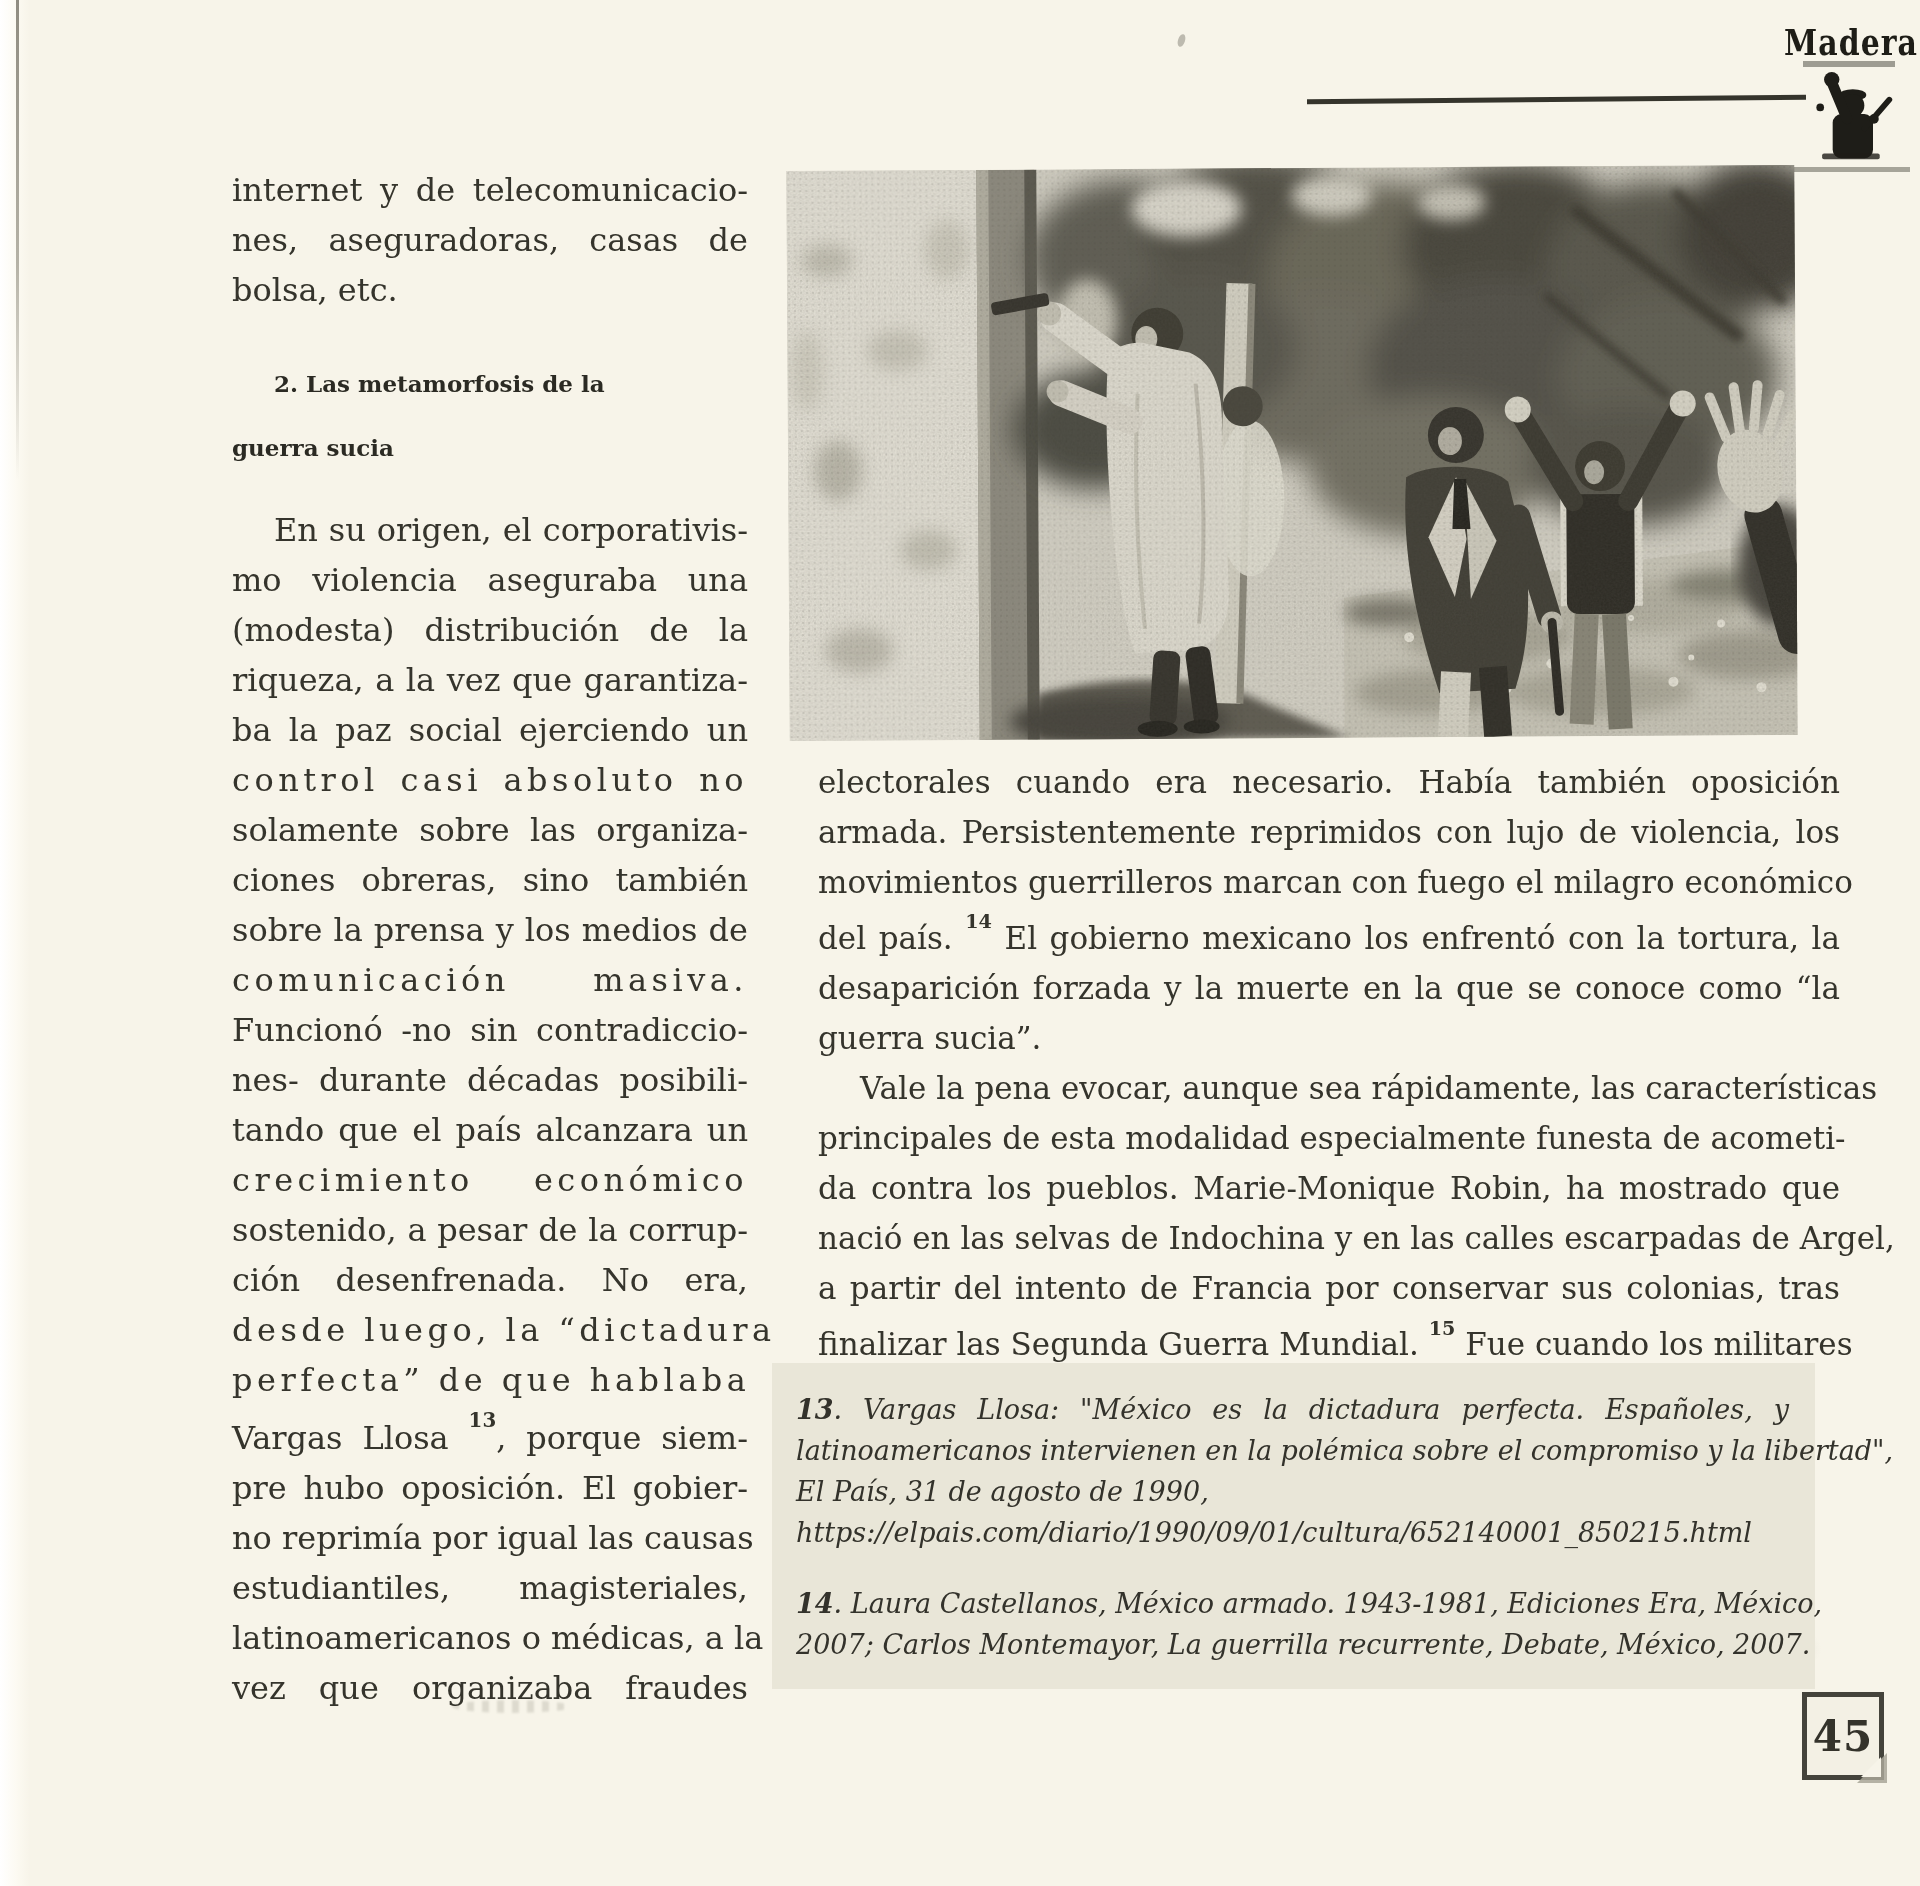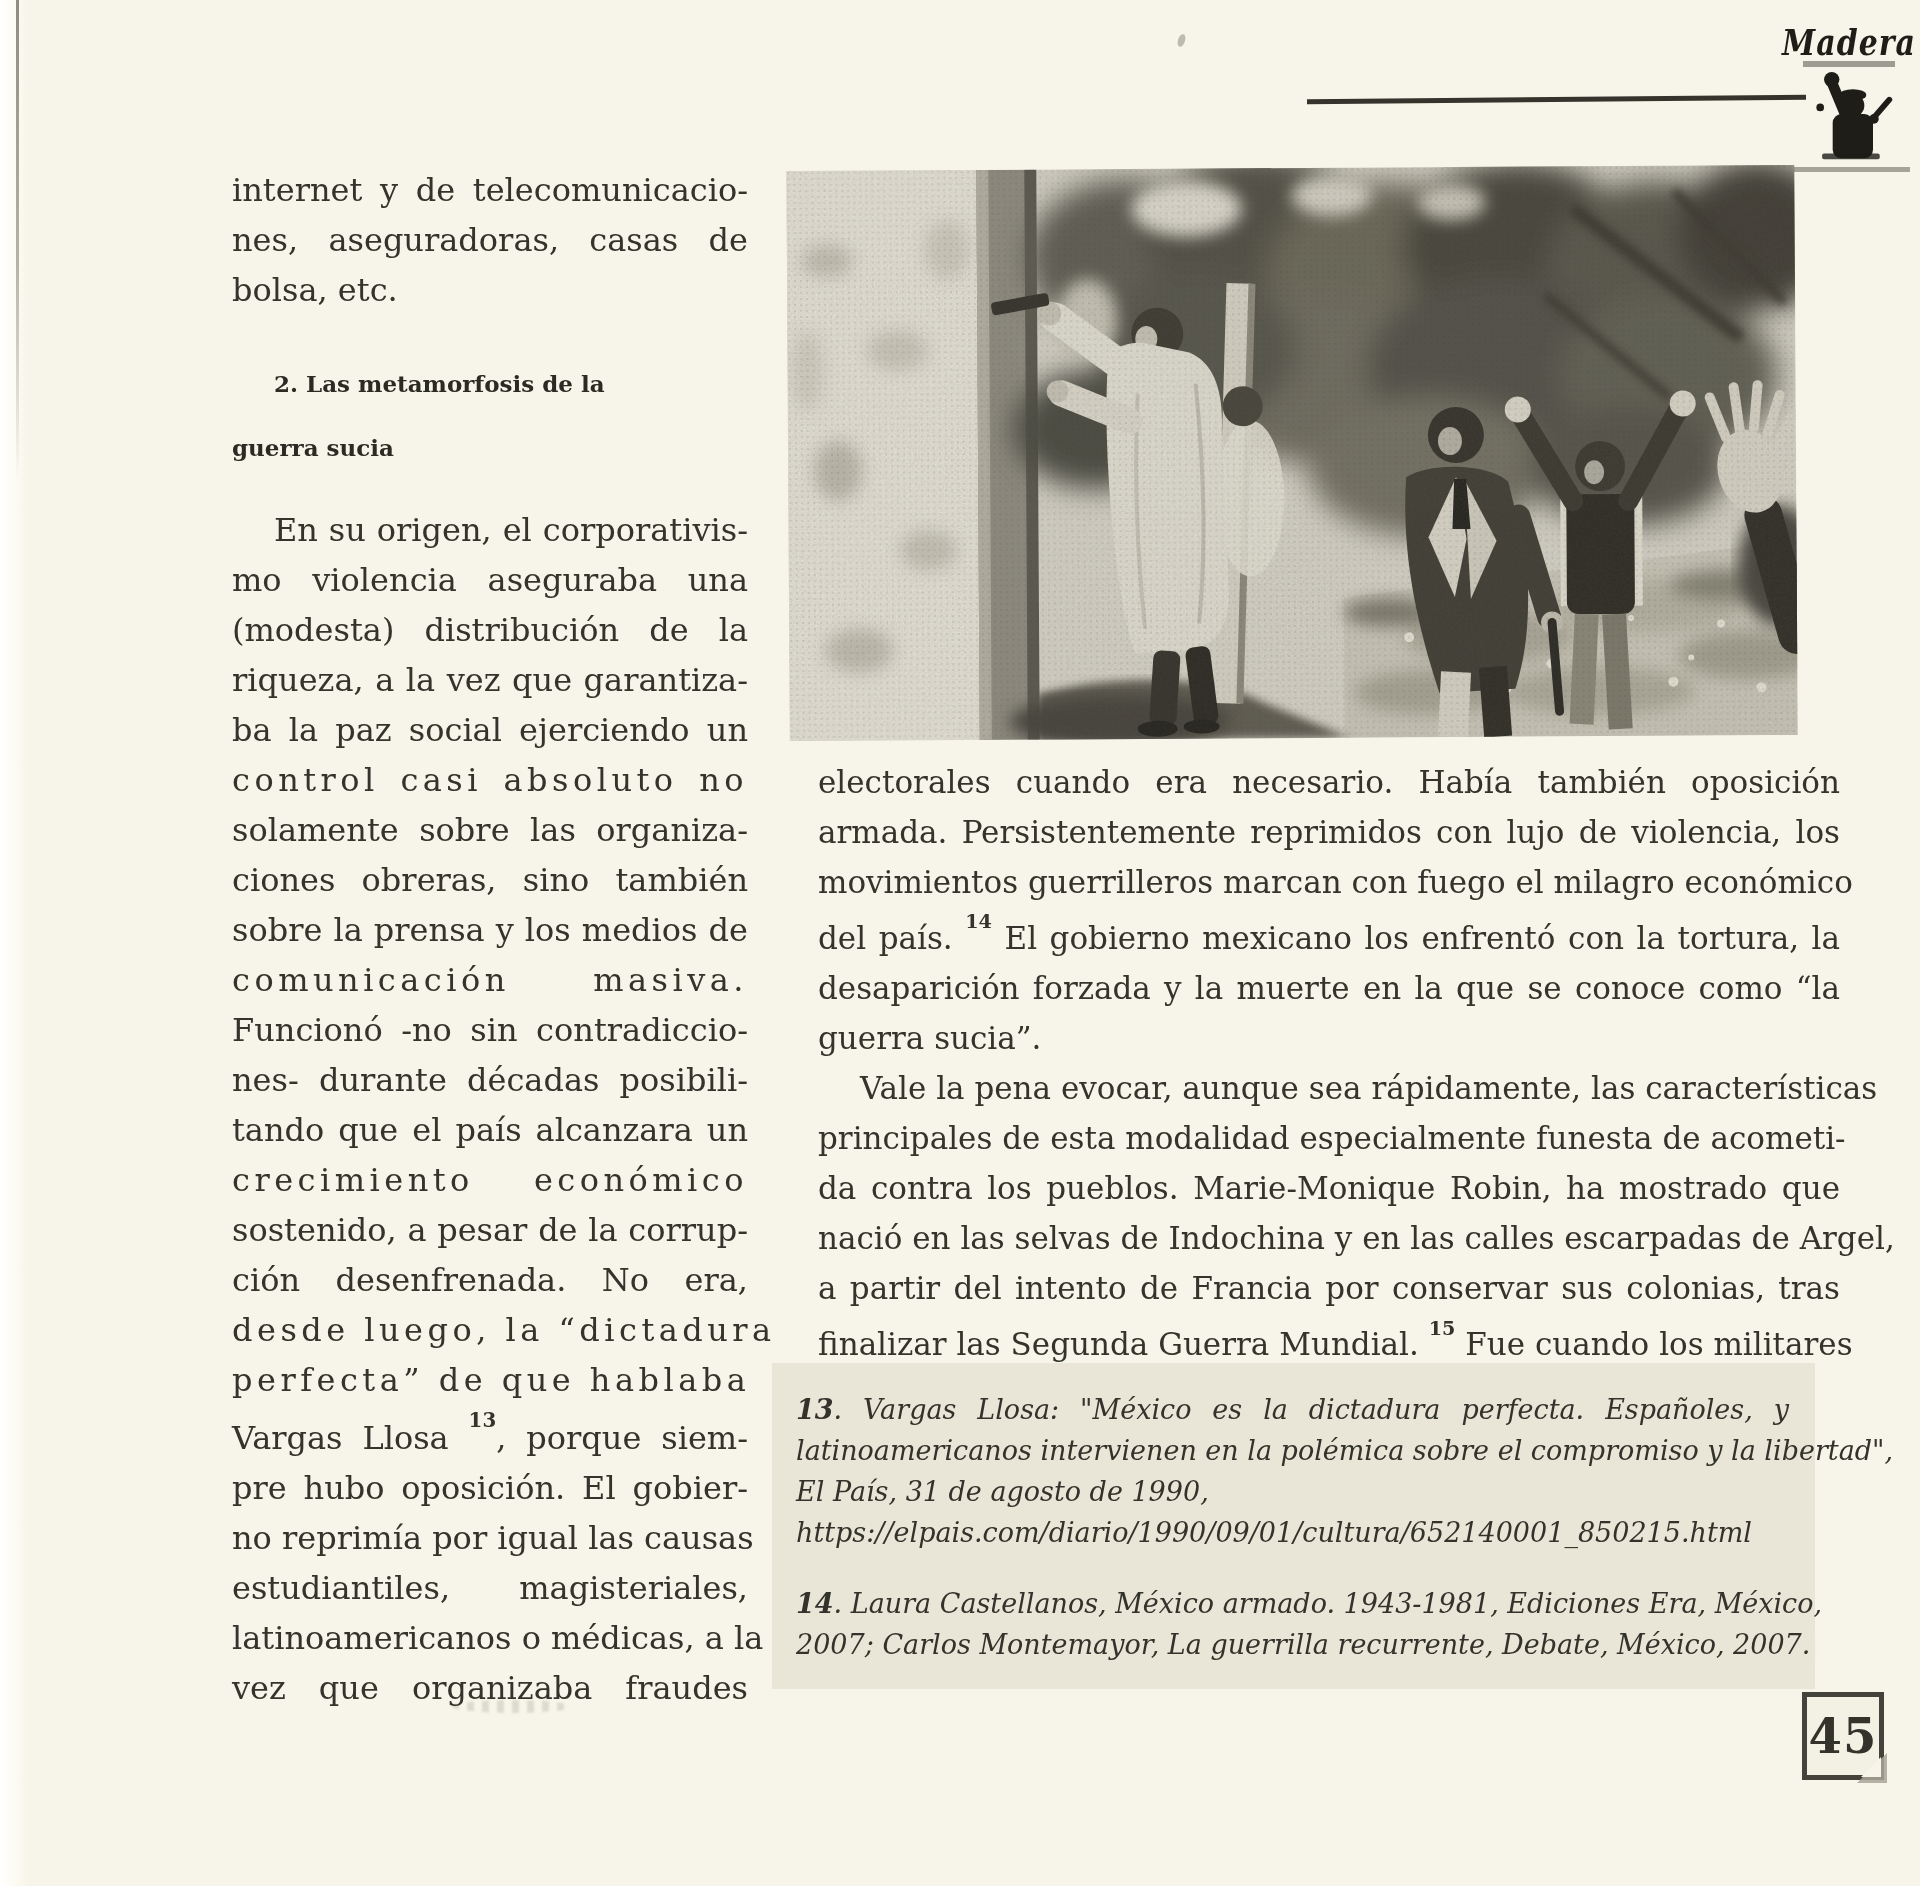--- a/index.html
+++ b/index.html
@@ -17,21 +17,21 @@
   .speck{position:absolute;left:1178px;top:34px;width:7px;height:13px;background:#8e8b7f;
     border-radius:50%;opacity:.55;transform:rotate(18deg);}
   .smudge1{position:absolute;left:452px;top:1700px;width:120px;height:13px;opacity:.32;
     background:repeating-linear-gradient(90deg,#a8a598 0 7px,rgba(0,0,0,0) 7px 15px);
     border-radius:50%;filter:blur(1px);}
   .smudge2{position:absolute;left:1742px;top:1626px;width:80px;height:46px;opacity:.5;
     background:radial-gradient(#cdcabd,rgba(205,202,189,0) 70%);}
   
   .rule{position:absolute;left:1307px;top:97px;width:499px;height:5px;background:#35342c;
     transform:rotate(-0.5deg);}
-  .logo{position:absolute;left:1780px;top:28px;width:138px;text-align:center;font-style:italic;}
+  .logo{position:absolute;left:1780px;top:28px;width:138px;text-align:right;}
   .logo-title{font-weight:700;font-size:30px;line-height:30px;color:#1e1d17;
     letter-spacing:1px;transform:scaleY(1.15);}
   .logo-subbar{width:66%;height:6px;margin:3px auto 2px auto;background:#55534a;opacity:.55;}
   .logo-fig{display:block;margin:0 auto;}
   .logo-capbar{width:88%;height:5px;margin:2px auto 0 auto;background:#55534a;opacity:.5;}
   
   .photo-wrap{position:absolute;left:788px;top:168px;width:1008px;height:570px;
     transform:rotate(-0.35deg);}
   .photo-wrap svg{display:block;width:100%;height:100%;}
   
@@ -49,21 +49,21 @@
   .right-col{position:absolute;left:818px;top:757px;width:1022px;font-size:31px;line-height:50px;}
   
   .footnote-box{position:absolute;left:772px;top:1363px;width:1043px;box-sizing:border-box;
     background:#e9e6d8;padding:26px 26px 24px 24px;font-style:italic;font-size:27px;
     line-height:41px;color:#33322b;}
   .fn + .fn{margin-top:30px;}
   .fn b{font-weight:700;}
   
   .pagenum{position:absolute;left:1802px;top:1692px;width:82px;height:88px;box-sizing:border-box;
     border:5px solid #44433b;background:#f3f0e4;display:flex;align-items:center;justify-content:center;}
-  .pagenum-text{font-weight:700;font-size:48px;color:#34332b;letter-spacing:1px;}
+  .pagenum-text{font-weight:700;font-size:42px;color:#34332b;letter-spacing:1px;}
   .fold{position:absolute;right:-8px;bottom:-8px;width:0;height:0;
     border-left:30px solid transparent;border-bottom:30px solid #a9a699;opacity:.85;}
   .fold2{position:absolute;right:-2px;bottom:-2px;width:0;height:0;
     border-left:20px solid transparent;border-bottom:20px solid #f7f4e9;}
 </style>
 </head>
 <body>
 
 <div class="page">
 

